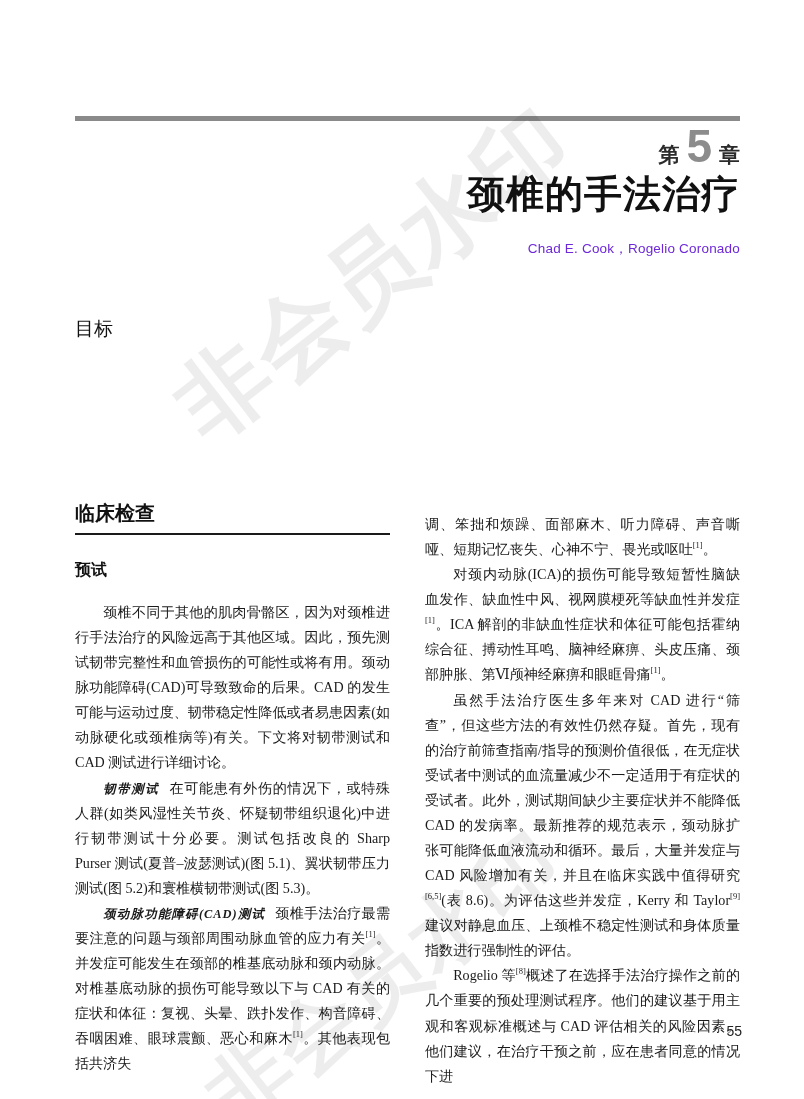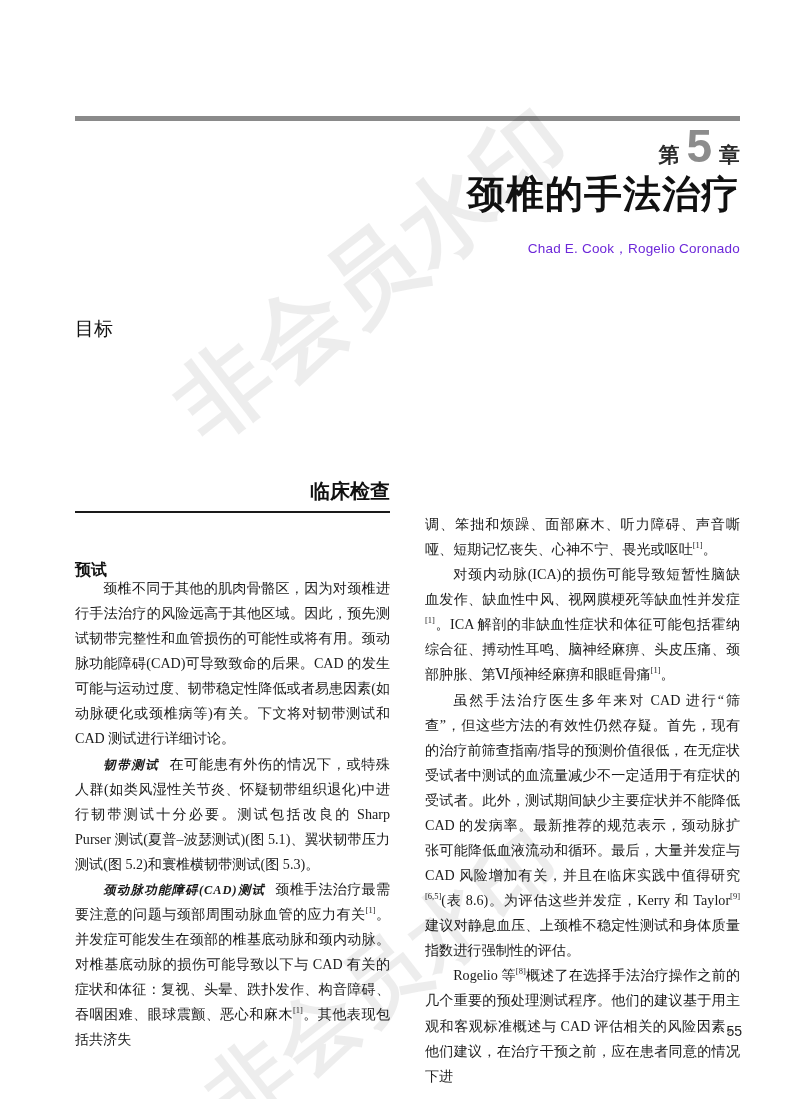--- a/index.html
+++ b/index.html
@@ -135,24 +135,23 @@
     left: 22px;
     top: -1px;
     font-size: 14px;
     color: #1c1c1c;
   }
 
   
   .sec-head {
     position: absolute;
     left: 75px;
-    top: 478px;
+    top: 500px;
     width: 315px;
     z-index: 6;
-    text-align: right;
   }
   .sec-head-text {
     font-family: "DejaVu Sans", sans-serif;
     font-weight: 700;
     font-size: 20px;
     color: #111;
     padding-bottom: 6px;
   }
   .sec-head-rule {
     height: 1.6px;
@@ -167,21 +166,21 @@
     font-family: "DejaVu Sans", sans-serif;
     font-weight: 700;
     font-size: 16px;
     color: #111;
     z-index: 6;
   }
 
   
   .col {
     position: absolute;
-    top: 576px;
+    top: 600px;
     width: 315px;
     z-index: 6;
     font-size: 14.1px;
     line-height: 1.78;
     text-align: justify;
     text-justify: inter-character;
     color: #1a1a1a;
   }
   .col-left { left: 75px; }
   .col-right {

